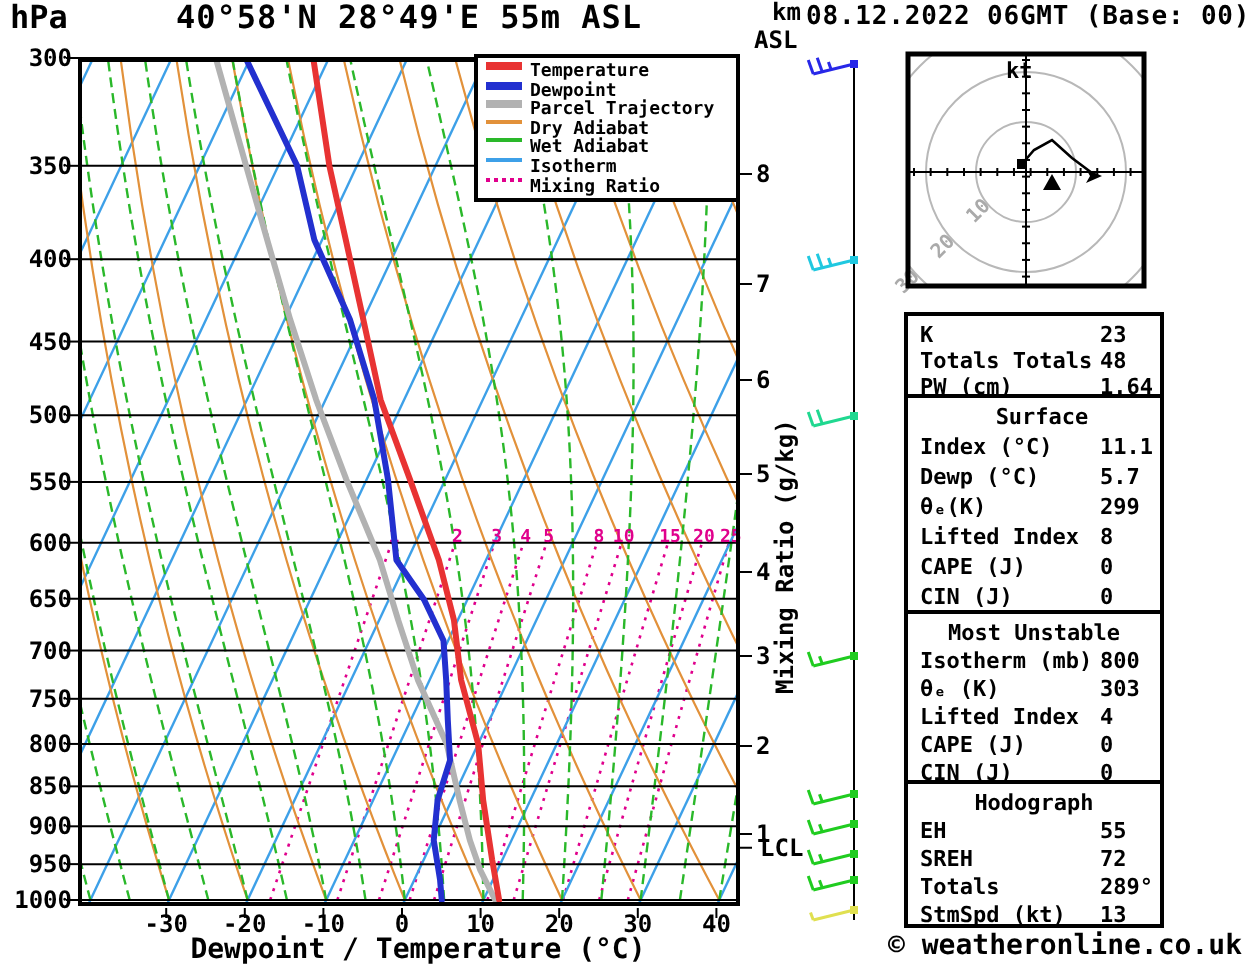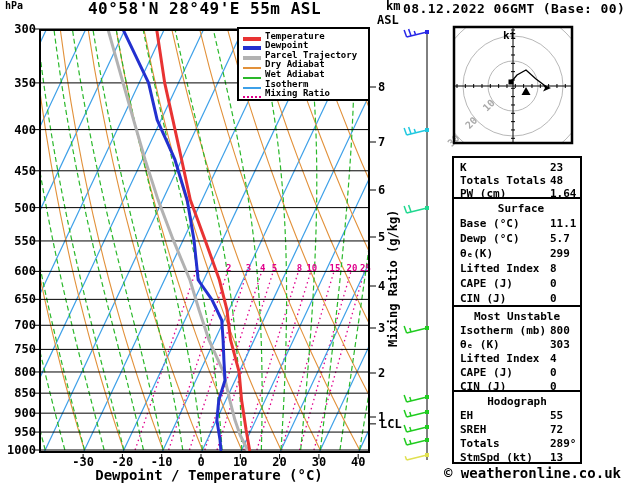--- a/index.html
+++ b/index.html
@@ -3,21 +3,21 @@
 <meta charset="utf-8">
 <style>
   html,body{margin:0;padding:0;background:#fff;}
   #app{position:relative;width:629px;height:486px;background:#fff;overflow:hidden;
        font-family:"DejaVu Sans Mono",monospace;font-weight:bold;color:#000;}
   #chart{position:absolute;left:0;top:0;z-index:1;}
   .lbl{position:absolute;white-space:pre;z-index:3;line-height:1.05;}
   #chart text{font-family:"DejaVu Sans Mono",monospace;font-weight:bold;fill:#000;}
   #legend{position:absolute;left:237px;top:27px;width:133px;height:74px;background:#fff;
           border:2px solid #000;z-index:4;padding:2px 0 0 4px;box-sizing:border-box;}
-  .leg-row{display:flex;align-items:flex-end;height:9.6px;font-size:9px;}
+  .leg-row{display:flex;align-items:flex-start;height:9.6px;font-size:9px;}
   .leg-swatch{width:18px;margin-right:4px;flex:none;}
   #stats{position:absolute;left:0;top:0;z-index:4;}
   .stat-box{position:absolute;left:452px;width:130px;border:2px solid #000;background:#fff;
             box-sizing:border-box;font-size:11px;}
   .stat-title{text-align:center;}
   .stat-row{position:relative;}
   .stat-label{position:absolute;left:6px;top:0;}
   .stat-value{position:absolute;left:96px;top:0;}
 </style>
 </head>
@@ -304,21 +304,21 @@
         <text transform="translate(473.65,125.35) rotate(-45)" font-size="10px" text-anchor="middle" style="fill: rgb(170, 170, 170);">20</text>
         <text transform="translate(455.975,143.025) rotate(-45)" font-size="10px" text-anchor="middle" style="fill: rgb(170, 170, 170);">30</text>
         <polyline points="511,82 517,75 526,70 536,79 548,88" fill="none" stroke="#000" stroke-width="1.3"></polyline>
         <rect x="508.5" y="79.5" width="5" height="5" fill="#000"></rect>
         <path d="M526,87 L530.5,95 L521.5,95 Z" fill="#000"></path>
         <path d="M551,88 l-8,-3.5 l2,3.5 l-2,3.5 Z" fill="#000"></path>
         <rect x="454" y="27" width="118" height="116" fill="none" stroke="#000" stroke-width="2.5"></rect>
       </g>
     </svg>
 
-  <div class="lbl" style="left:5px;top:1px;font-size:10px;">hPa</div>
+  <div class="lbl" style="left:5px;top:1px;font-size:16px;">hPa</div>
   <div class="lbl" style="left:39px;top:1px;width:331px;text-align:center;font-size:16px;letter-spacing:0.5px;">40°58'N 28°49'E 55m ASL</div>
   <div class="lbl" style="left:403px;top:2px;font-size:13px;letter-spacing:0.4px;">08.12.2022 06GMT (Base: 00)</div>
   <div class="lbl" style="left:386px;top:0px;font-size:12px;">km</div>
   <div class="lbl" style="left:377px;top:14px;font-size:12px;">ASL</div>
   <div class="lbl" style="left:456px;top:30px;font-size:11px;z-index:5;margin-left:47px;">kt</div>
   <div class="lbl" style="left:293px;top:272px;width:200px;text-align:center;font-size:12px;transform:rotate(-90deg);">Mixing Ratio (g/kg)</div>
   <div class="lbl" style="left:380px;top:418px;font-size:12px;">LCL</div>
   <div class="lbl" style="left:444px;top:466px;font-size:14px;">© weatheronline.co.uk</div>
   <div class="lbl" style="left:39px;top:468px;width:340px;text-align:center;font-size:14px;">Dewpoint / Temperature (°C)</div>
 
@@ -363,21 +363,21 @@
           <span class="stat-value">48</span>
         </div>
         <div class="stat-row" style="height: 13px;">
           <span class="stat-label">PW (cm)</span>
           <span class="stat-value">1.64</span>
         </div>
       </div>
       <div class="stat-box" style="top: 197px; height: 110px; padding-top: 3px;">
         <div class="stat-title" style="height: 15px; padding-left: 8px;">Surface</div>
         <div class="stat-row" style="height: 15px;">
-          <span class="stat-label">Base (°C)</span>
+          <span class="stat-label">Index (°C)</span>
           <span class="stat-value">11.1</span>
         </div>
         <div class="stat-row" style="height: 15px;">
           <span class="stat-label">Dewp (°C)</span>
           <span class="stat-value">5.7</span>
         </div>
         <div class="stat-row" style="height: 15px;">
           <span class="stat-label">θₑ(K)</span>
           <span class="stat-value">299</span>
         </div>

